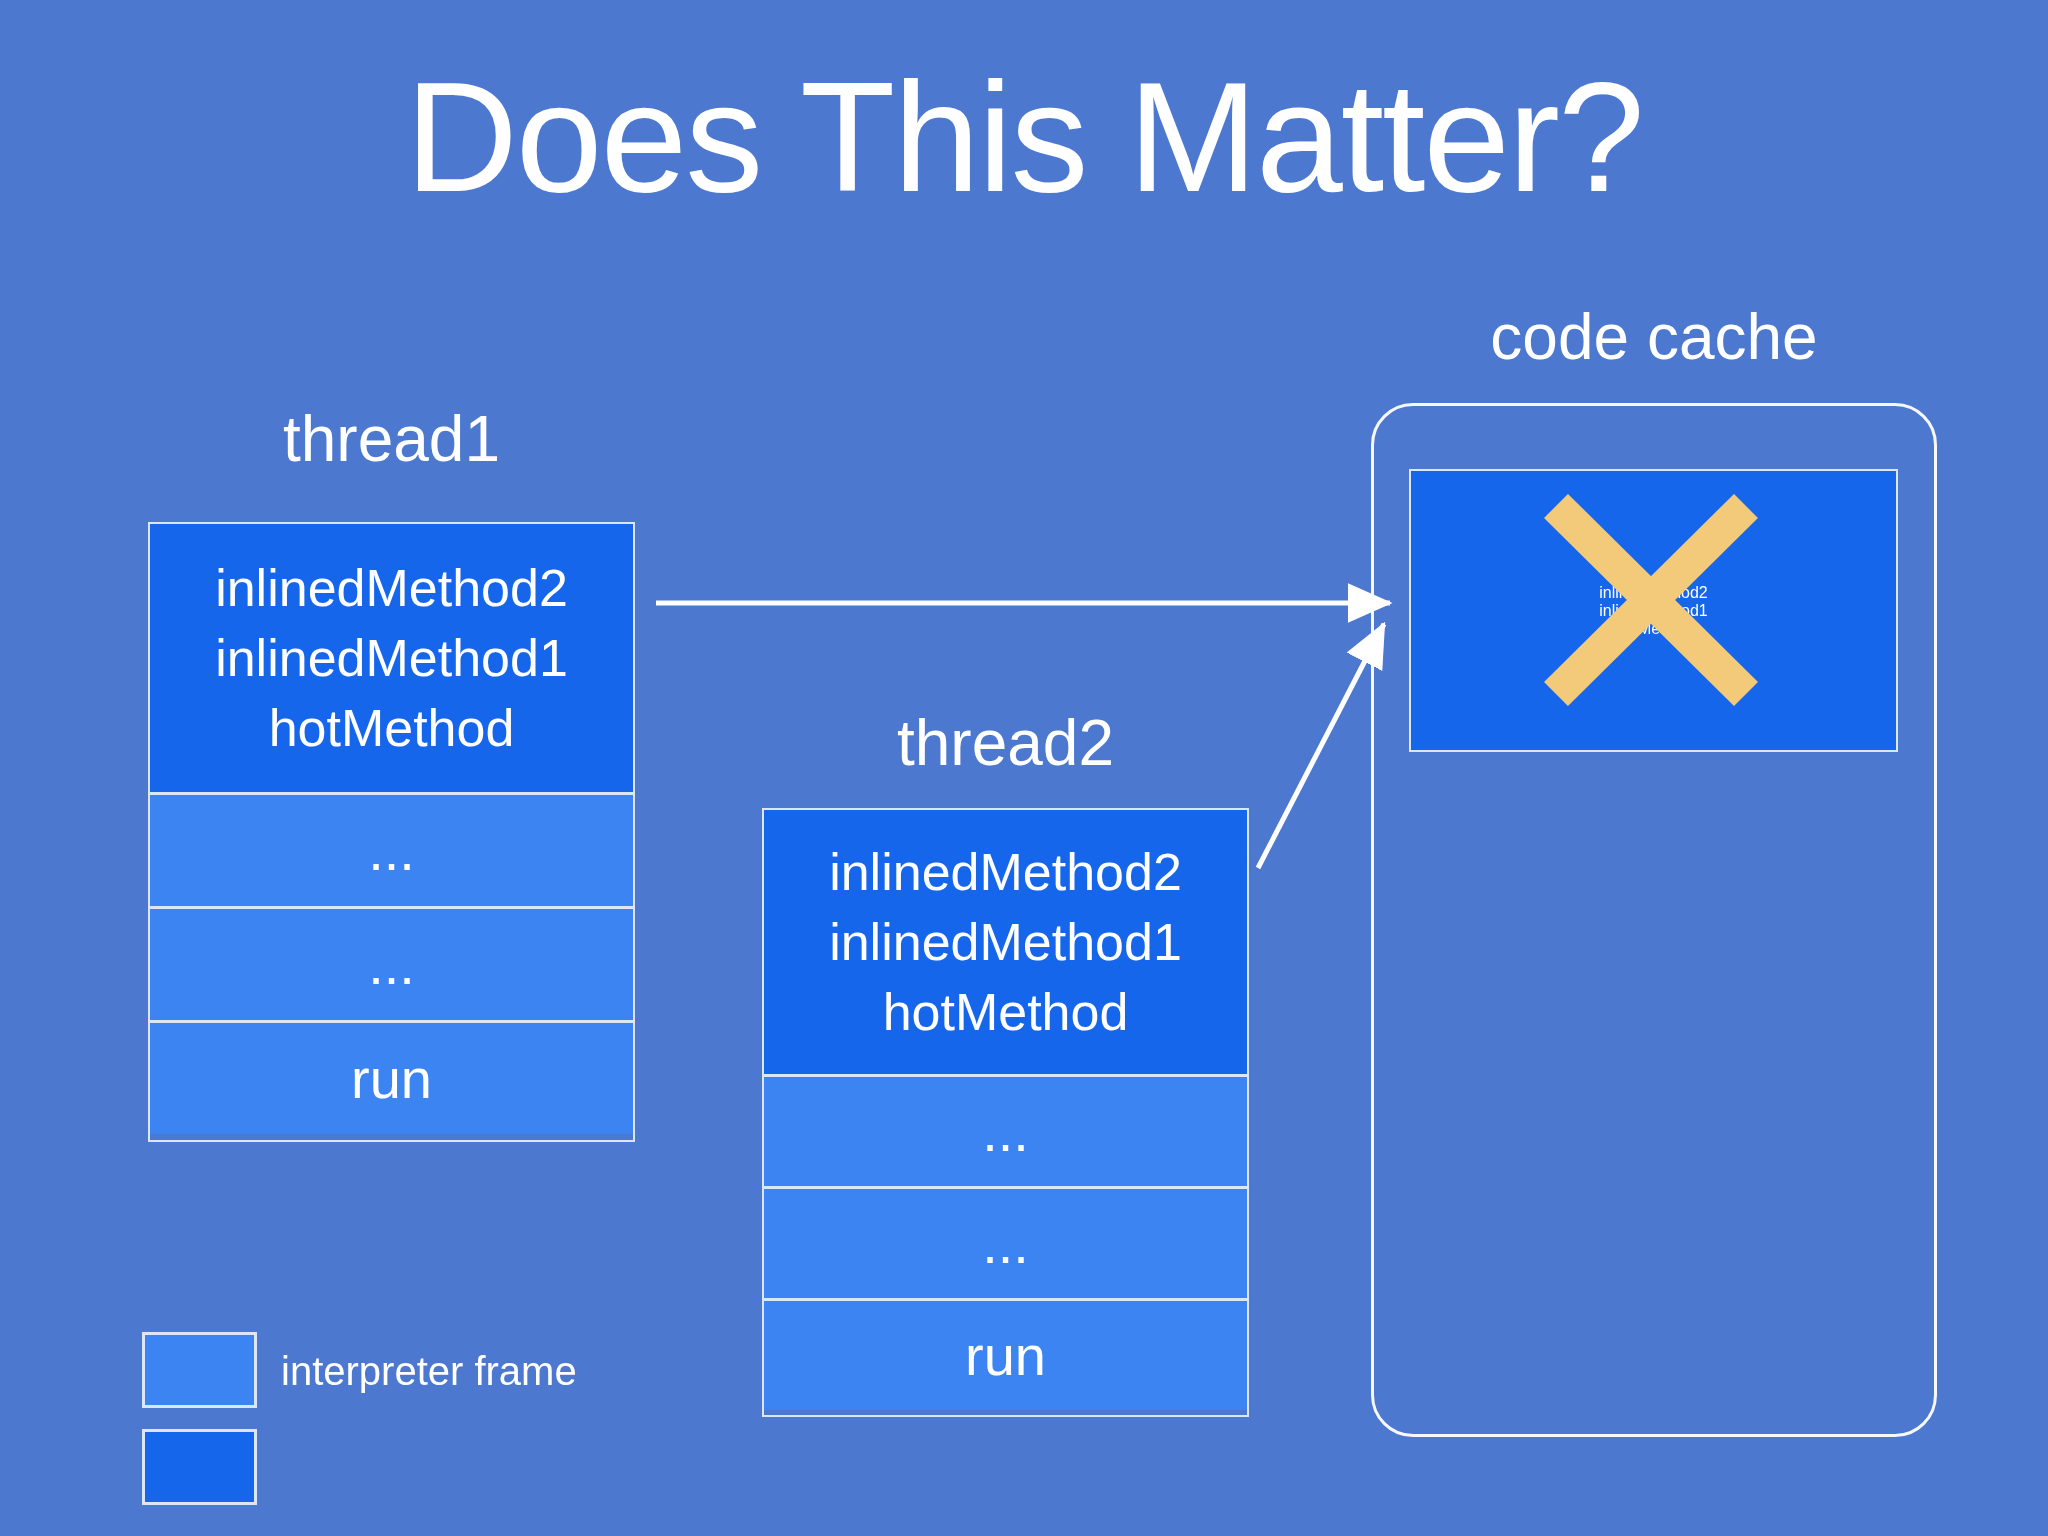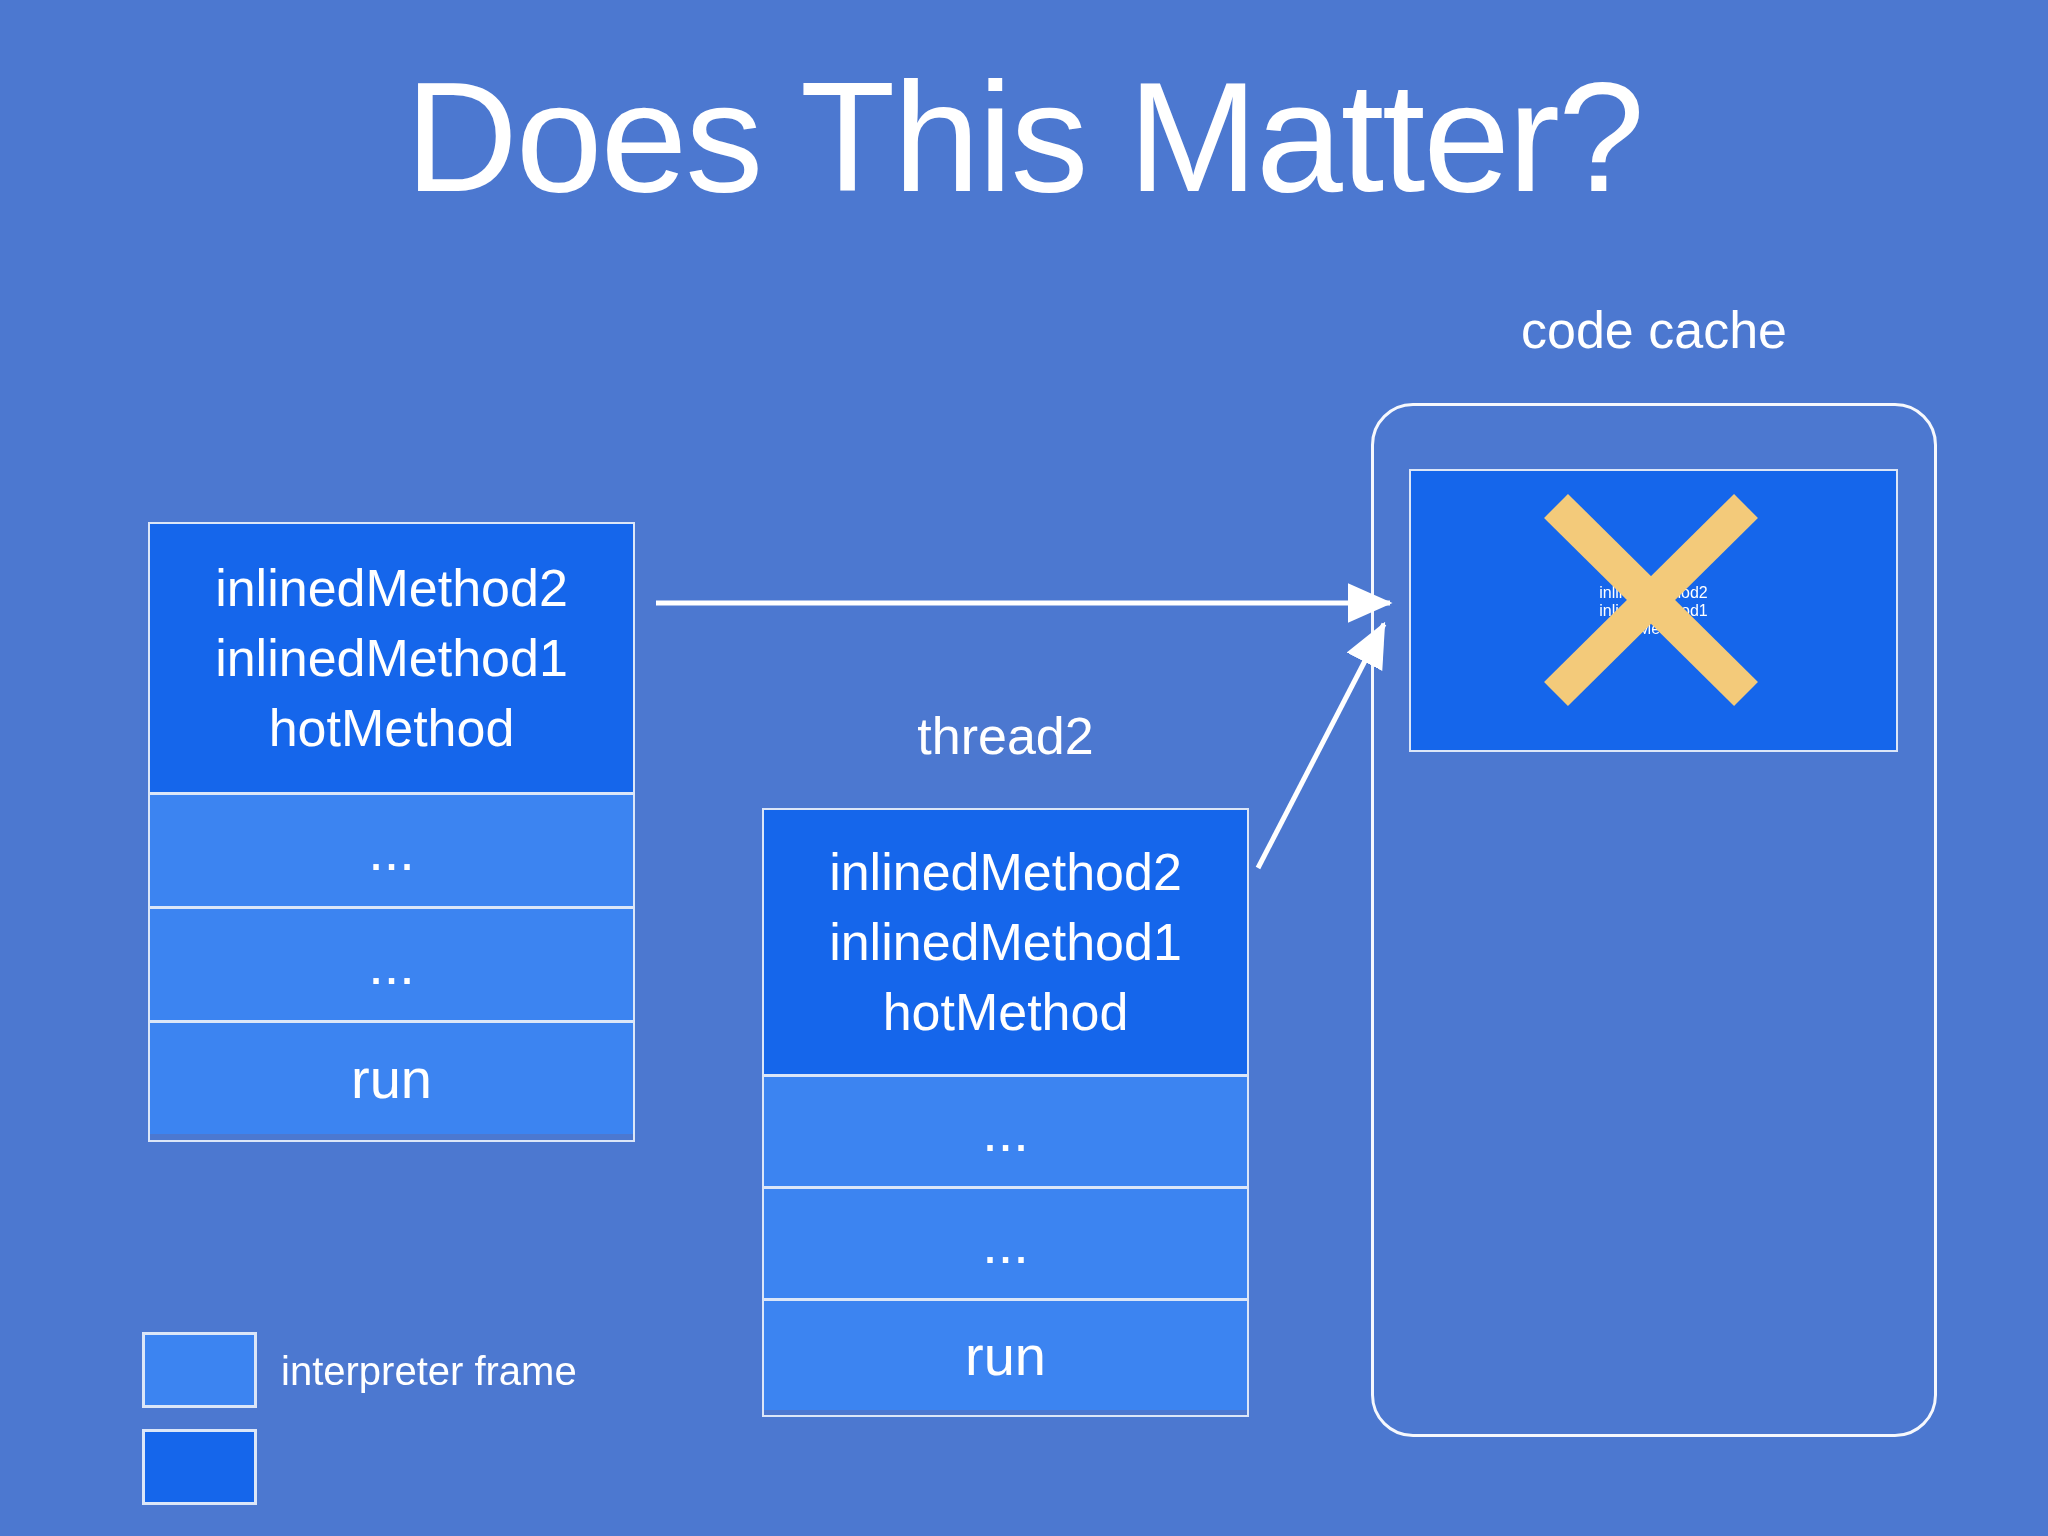--- a/index.html
+++ b/index.html
@@ -25,21 +25,21 @@
   .title{
     left:0;top:48px;width:2048px;
     text-align:center;
     font-size:156px;
     letter-spacing:-2px;
     font-weight:400;
     color:var(--text);
   }
   .zone-label{
     text-align:center;
-    font-size:52px;
+    font-size:64px;
     font-weight:400;
     color:var(--text);
   }
   .stack{
     box-sizing:border-box;
     border:2px solid var(--frame-border);
   }
   .frame{
     box-sizing:border-box;
     display:flex;align-items:center;justify-content:center;
@@ -77,20 +77,21 @@
   }
   svg.overlay{position:absolute;left:0;top:0;pointer-events:none;}
 </style>
 </head>
 <body>
 
 <div id="slide">
 
   <div class="abs title">Does This Matter?</div>
 
+  <div class="abs zone-label" style="left:148px;top:402px;width:487px;">thread1</div>
 
   <div class="abs stack" style="left:148px;top:522px;width:487px;height:620px;">
     <div class="frame compiled" style="height:268px;">
       <div class="line">inlinedMethod2</div>
       <div class="line">inlinedMethod1</div>
       <div class="line">hotMethod</div>
     </div>
     <div class="frame interp" style="height:114px;">
       <div class="rowtext">...</div>
     </div>

